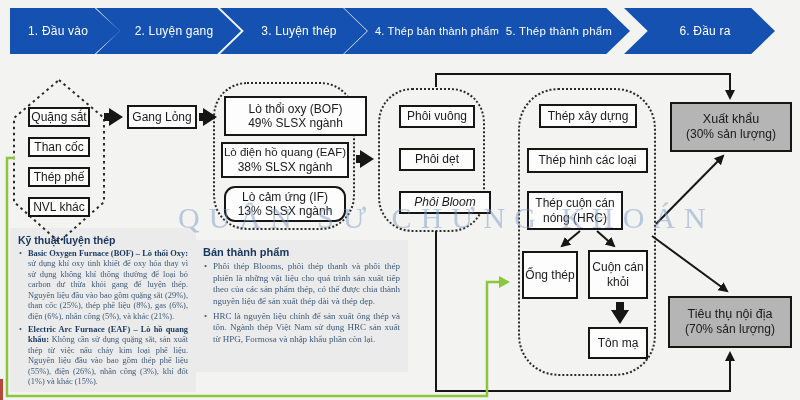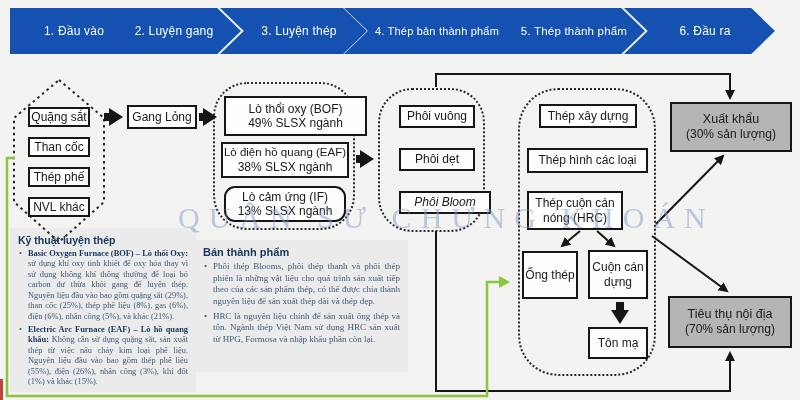--- a/index.html
+++ b/index.html
@@ -1,21 +1,21 @@
 <!DOCTYPE html>
 <html><head>
 <meta charset="utf-8">
 <style>
   html,body{margin:0;padding:0;}
   .stage{position:relative;width:800px;height:400px;background:#f3f3f2;overflow:hidden;
          font-family:"Liberation Sans",sans-serif;color:#1a1a1a;}
   
   .chev{position:absolute;top:8px;height:46px;background:#1551b0;color:#fff;
         display:flex;align-items:center;justify-content:center;font-size:12px;font-weight:500;
-        letter-spacing:.2px;padding-left:16px;}
+        letter-spacing:.2px;}
   
   .bx{position:absolute;background:#fdfdfd;border:2px solid #161616;box-sizing:border-box;
       display:flex;flex-direction:column;align-items:center;justify-content:center;
       text-align:center;font-size:12px;line-height:1.2;z-index:4;}
   .bx.gray{background:#b5b5b5;font-size:12.5px;}
   .bx .l2{font-size:12px;}
   
   .grp{position:absolute;border:2px dotted #2a2a2a;border-radius:34px;box-sizing:border-box;z-index:2;}
   
   .panel{position:absolute;background:#ebebeb;z-index:1;box-sizing:border-box;padding:6px 8px;}
@@ -87,21 +87,21 @@
     </div>
   <div class="chev" style="left:96px;width:134px;padding-left:11px;clip-path:polygon(0 0,83.6% 0,100% 50%,83.6% 100%,0 100%,16.4% 50%);">
       <span>2. Luyện gang</span>
     </div>
   <div class="chev" style="left:220px;width:136px;padding-left:11px;clip-path:polygon(0 0,83.8% 0,100% 50%,83.8% 100%,0 100%,16.2% 50%);">
       <span>3. Luyện thép</span>
     </div>
   <div class="chev" style="left:344px;width:160px;padding-left:13px;font-size:11px;clip-path:polygon(0 0,86.2% 0,100% 50%,86.2% 100%,0 100%,13.8% 50%);">
       <span>4. Thép bản thành phẩm</span>
     </div>
-  <div class="chev" style="left:492px;width:142px;padding-left:11px;font-size:11.5px;clip-path:polygon(0 0,84.5% 0,100% 50%,84.5% 100%,0 100%,15.5% 50%);">
+  <div class="chev" style="left:477px;width:142px;padding-left:11px;font-size:11.5px;clip-path:polygon(0 0,84.5% 0,100% 50%,84.5% 100%,0 100%,15.5% 50%);">
       <span>5. Thép thành phẩm</span>
     </div>
   <div class="chev" style="left:624px;width:140px;padding-left:11px;clip-path:polygon(0 0,84.3% 0,100% 50%,84.3% 100%,0 100%,15.7% 50%);">
       <span>6. Đầu ra</span>
     </div>
 
   <div class="grp" style="left:213px;top:82px;width:142px;height:148px;"></div>
   <div class="grp" style="left:378px;top:88px;width:107px;height:144px;"></div>
   <div class="grp" style="left:518px;top:88px;width:138px;height:288px;border-radius:40px;"></div>
 
@@ -126,21 +126,21 @@
   </div>
 
   <div class="bx" style="left:399px;top:105px;width:76px;height:23px;">Phôi vuông</div>
   <div class="bx" style="left:399px;top:148px;width:76px;height:23px;">Phôi dẹt</div>
   <div class="bx" style="left:399px;top:191px;width:92px;height:23px;font-style:italic;">Phôi Bloom</div>
 
   <div class="bx" style="left:539px;top:104px;width:98px;height:24px;">Thép xây dựng</div>
   <div class="bx" style="left:527px;top:148px;width:121px;height:25px;">Thép hình các loại</div>
   <div class="bx" style="left:527px;top:191px;width:96px;height:39px;">Thép cuộn cán nóng (HRC)</div>
   <div class="bx" style="left:522px;top:251px;width:56px;height:48px;">Ống thép</div>
-  <div class="bx" style="left:588px;top:250px;width:60px;height:49px;">Cuộn cán dựng</div>
+  <div class="bx" style="left:588px;top:250px;width:60px;height:49px;">Cuộn cán khỏi</div>
   <div class="bx" style="left:588px;top:327px;width:60px;height:32px;">Tôn mạ</div>
 
   <div class="bx gray" style="left:670px;top:102px;width:122px;height:50px;">
     <span>Xuất khẩu</span>
     <span class="l2">(30% sản lượng)</span>
   </div>
   <div class="bx gray" style="left:668px;top:296px;width:124px;height:52px;">
     <span>Tiêu thụ nội địa</span>
     <span class="l2">(70% sản lượng)</span>
   </div>

